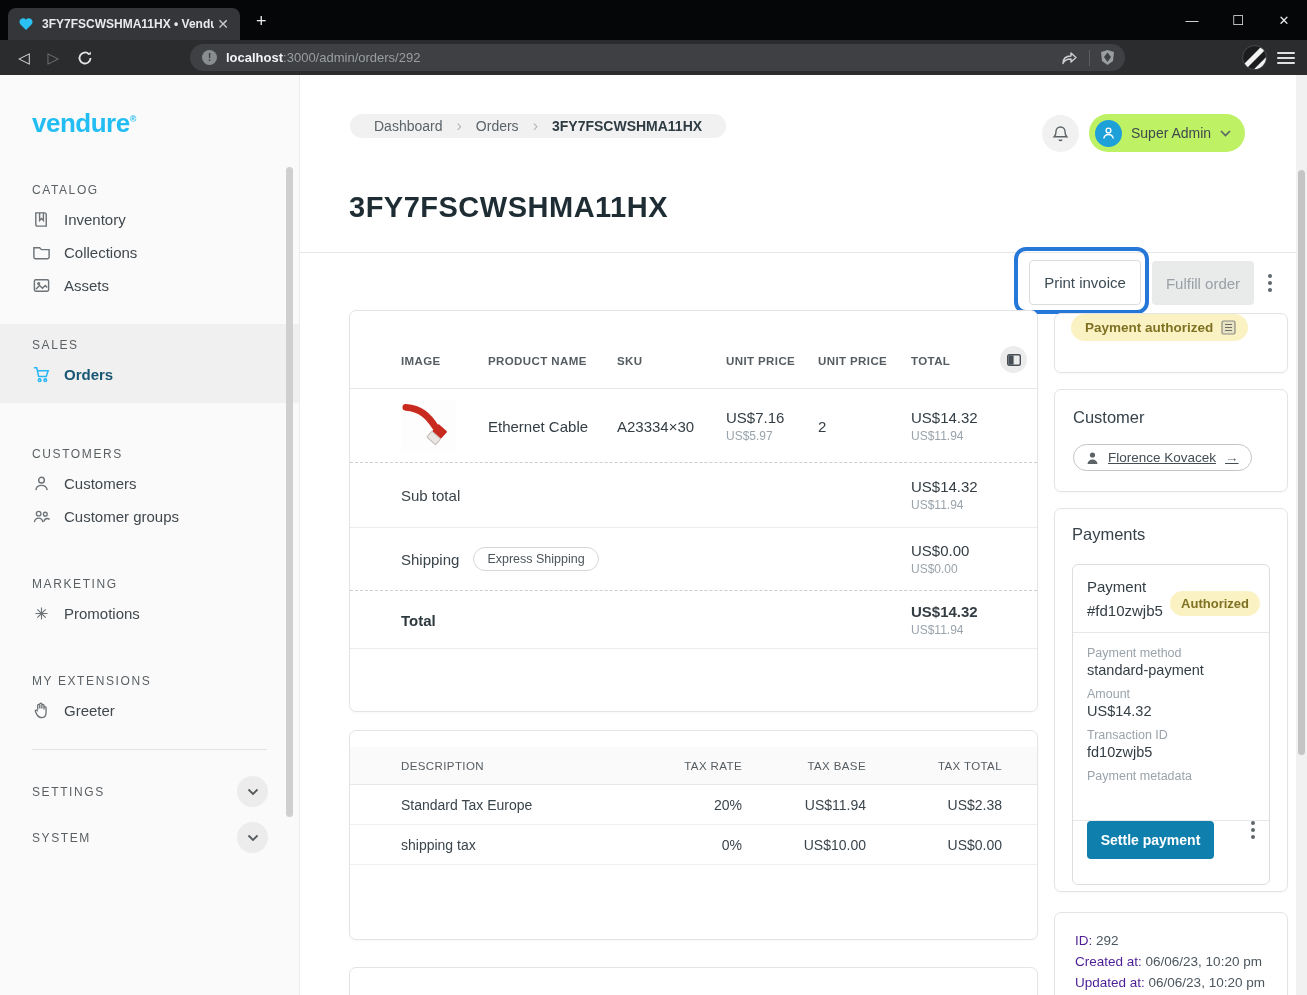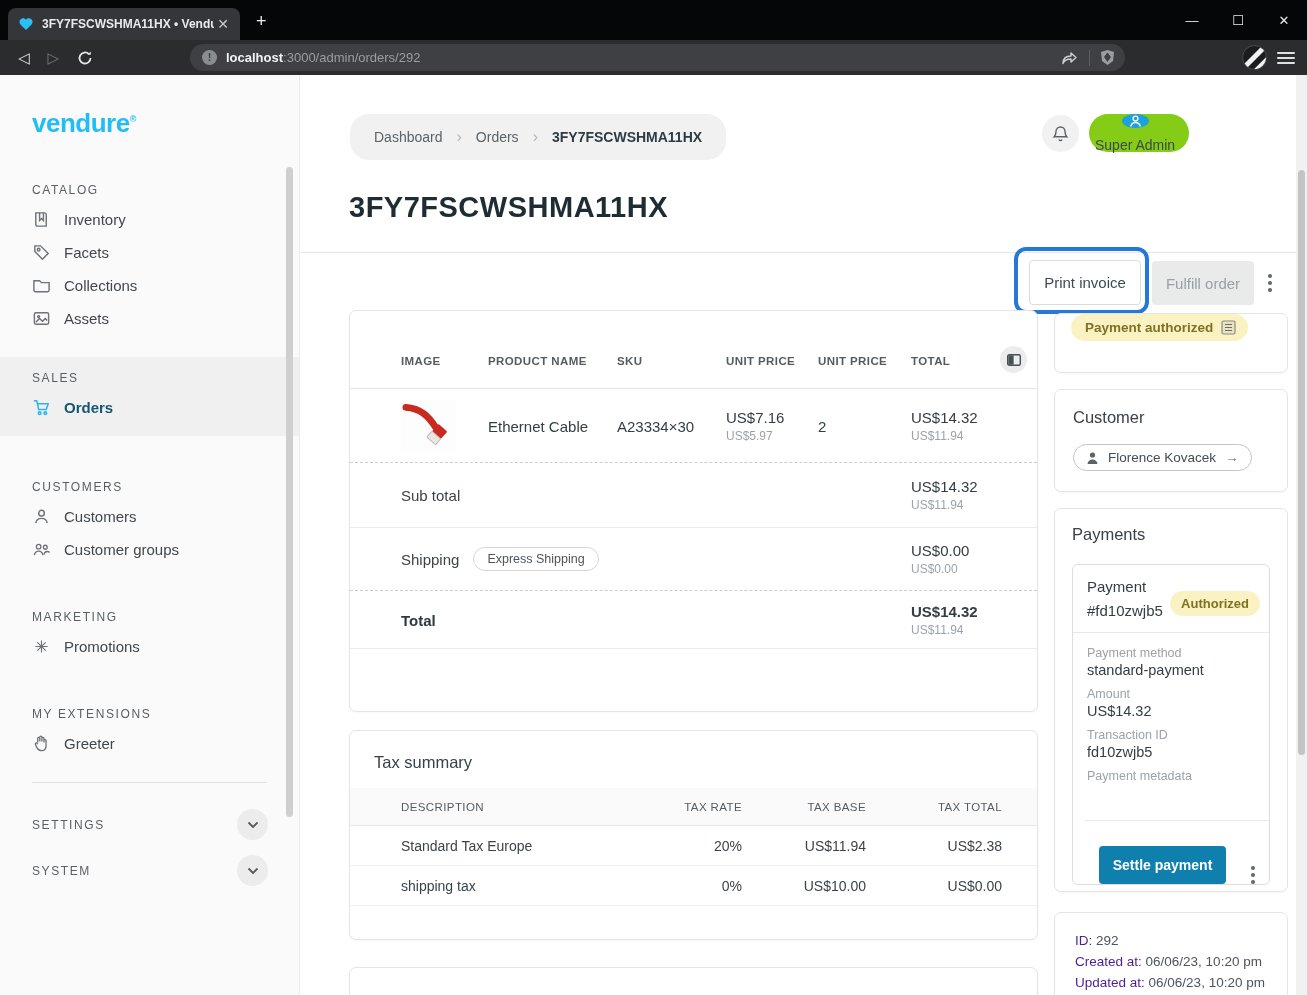--- a/index.html
+++ b/index.html
@@ -51,28 +51,28 @@
   .sales-block .active-bar { position:absolute; right:9px; top:40px; width:3px; height:38px; background:#29b6f6; border-radius:2px; }
   .side-item.active { color:#175573; font-weight:bold; }
   .side-item.active .ic { color:#29b6f6; }
   .side-divider { margin:22px 32px 0 0; border:none; border-top:1px solid #e3e3e3; }
   .collapse-row { display:flex; align-items:center; justify-content:space-between; margin-top:26px; width:236px; }
   .collapse-row .side-label { margin:0; }
   .chev-circle { width:31px; height:31px; border-radius:50%; background:#ececec; display:flex; align-items:center; justify-content:center; color:#55595c; }
   .side-scroll { position:absolute; right:6px; top:92px; width:7px; height:650px; background:#cfcfcf; border-radius:4px; }
   
   .main { position:absolute; left:300px; top:75px; right:11px; bottom:0; background:#fff; overflow:hidden; }
-  .crumb-pill { position:absolute; left:50px; top:39px; height:46px; background:#f1f1f2; border-radius:19px;
+  .crumb-pill { position:absolute; left:50px; top:39px; height:24px; background:#f1f1f2; border-radius:19px;
                 display:flex; align-items:center; padding:0 24px; gap:14px; font-size:14px; color:#5b6368; }
   .crumb-sep { color:#b3b8bb; font-size:16px; }
   .crumb-last { color:#2e3b42; font-weight:bold; }
   .bell-circle { position:absolute; left:742px; top:40px; width:37px; height:37px; border-radius:50%;
                  background:#f1f1f2; display:flex; align-items:center; justify-content:center; color:#5c6putt367; color:#5c6367; }
-  .user-pill { position:absolute; left:789px; top:39px; height:38px; background:#84cc16; border-radius:19px;
-               display:flex; align-items:center; padding:0 14px 0 6px; gap:9px;flex-direction:column; }
+  .user-pill { position:absolute; left:789px; top:39px; height:38px; background:#bef264; border-radius:19px;
+               display:flex; align-items:center; padding:0 14px 0 6px; gap:9px; }
   .avatar { width:27px; height:27px; border-radius:50%; background:#1ea0d9; display:flex; align-items:center; justify-content:center; color:#fff; }
   .user-name { font-size:14px; color:#40484e; }
   .page-title { position:absolute; left:49px; top:116px; font-size:29px; font-weight:bold; color:#1e2c34; letter-spacing:0.5px; }
   .header-rule { position:absolute; left:0; right:0; top:177px; border-top:1px solid #e7e7e7; }
   .highlight-ring { position:absolute; left:714px; top:172px; width:135px; height:67px; border:4px solid #2577d8; border-radius:12px; }
   .btn { border-radius:4px; font-size:15px; display:flex; align-items:center; justify-content:center; cursor:pointer; }
   .btn-print { position:absolute; left:729px; top:185px; width:112px; height:45px; background:#fff; border:1px solid #dcdcdc; color:#3c4b54; }
   .btn-fulfill { position:absolute; left:852px; top:186px; width:102px; height:44px; background:#e9eaea; color:#9aa0a5; }
   .kebab { display:flex; flex-direction:column; gap:3px; align-items:center; cursor:pointer; }
   .kebab i { width:4px; height:4px; border-radius:50%; background:#5f676c; }
@@ -104,33 +104,33 @@
   .tax-head { height:38px; margin-top:16px; background:#fafafa; border-bottom:1px solid #e7e7e7; font-size:11.5px; font-weight:normal; color:#545c62; letter-spacing:0.4px; }
   .tax-row { height:40px; border-bottom:1px solid #efefef; font-size:14px; color:#3a444b; }
   .bottom-card { position:absolute; left:49px; top:892px; width:689px; height:80px; }
   
   .state-card { position:absolute; left:754px; top:238px; width:234px; height:60px; display:flex; align-items:flex-start; padding-left:16px; }
   .yellow-pill { background:#fbf2c4; color:#7f7122; font-weight:bold; font-size:13.5px; border-radius:15px;
                  padding:6px 12px 6px 14px; display:flex; align-items:center; gap:8px; }
   .customer-card { position:absolute; left:754px; top:314px; width:234px; height:103px; padding:18px; }
   .panel-title { font-size:16.5px; color:#37424a; }
   .cust-pill { margin-top:17px; border:1px solid #c4c4c4; border-radius:14px; height:27px; display:inline-flex;
-               align-items:center; gap:9px; padding:0 12px; font-size:13.5px; color:#444d53; cursor:pointer; }
+               align-items:center; gap:9px; padding:0 12px; font-size:13.5px; color:#444d53; cursor:pointer;text-decoration:underline; }
   .payments-card { position:absolute; left:754px; top:433px; width:234px; height:384px; padding:16px 17px; }
   .pay-inner { margin-top:20px; border:1px solid #ddd; border-radius:6px; height:321px; position:relative; }
   .pay-head { padding:13px 14px; border-bottom:1px solid #e8e8e8; position:relative; }
   .pay-head .l1 { font-size:15px; color:#333d44; }
   .pay-head .l2 { font-size:15px; color:#333d44; margin-top:7px; }
   .auth-badge { position:absolute; right:9px; top:26px; background:#fbf2c4; color:#7f7122; font-weight:bold;
                 font-size:13px; border-radius:13px; padding:5px 11px; }
   .pay-body { padding:11px 14px; }
   .fld-label { font-size:12.5px; color:#9aa3ab; margin-top:9px; }
   .fld-value { font-size:14.5px; color:#333d44; margin-top:2px; }
-  .pay-foot { position:absolute; left:12px; right:0; bottom:0; height:64px; border-top:1px solid #e8e8e8;
-              display:flex; align-items:flex-end; padding:0 14px; justify-content:space-between; }
+  .pay-foot { position:absolute; left:0; right:0; bottom:0; height:64px; border-top:1px solid #e8e8e8;
+              display:flex; align-items:flex-start; padding:0 14px; justify-content:space-between; }
   .btn-settle { background:#0f7fad; color:#fff; font-size:14px; font-weight:bold; border-radius:4px;
                 width:127px; height:38px; display:flex; align-items:center; justify-content:center; cursor:pointer; }
   .meta-card { position:absolute; left:754px; top:837px; width:234px; height:120px; padding:17px 0 0 20px; font-size:13.5px; line-height:21px; }
   .meta-card .lab { color:#4c1d95; }
   .meta-card .val { color:#4b565e; }
   
   .vscroll { position:absolute; right:0; top:75px; width:11px; bottom:0; background:#f1f1f1; }
   .vscroll .thumb { position:absolute; left:2px; right:2px; top:95px; height:585px; background:#c4c4c4; border-radius:4px; }
   svg { display:block; }
 </style>
@@ -190,27 +190,20 @@
   <div class="sidebar-inner">
     <div class="logo"><span>vendure</span><sup>®</sup></div>
 
     <div class="side-label">CATALOG</div>
     <div class="side-item">
       <svg class="ic" viewBox="0 0 20 20" fill="none" stroke="currentColor" stroke-width="1.5">
           <path d="M4 3h9a2 2 0 0 1 2 2v12H6a2 2 0 0 1-2-2z"></path>
           <path d="M8 3v8l2-2 2 2V3"></path>
         </svg>
       <span>Inventory</span>
-    </div>
-    <div class="side-item">
-      <svg class="ic" viewBox="0 0 20 20" fill="none" stroke="currentColor" stroke-width="1.5">
-          <path d="M3 3h6l8 8-6 6-8-8z"></path>
-          <circle cx="7" cy="7" r="1.4"></circle>
-        </svg>
-      <span>Facets</span>
     </div>
     <div class="side-item">
       <svg class="ic" viewBox="0 0 20 20" fill="none" stroke="currentColor" stroke-width="1.5">
           <path d="M2 5h6l2 2h8v8a1.5 1.5 0 0 1-1.5 1.5h-13A1.5 1.5 0 0 1 2 15z"></path>
         </svg>
       <span>Collections</span>
     </div>
     <div class="side-item">
       <svg class="ic" viewBox="0 0 20 20" fill="none" stroke="currentColor" stroke-width="1.5">
           <rect x="2.5" y="4" width="15" height="12" rx="1.5"></rect>
@@ -391,21 +384,20 @@
     <div class="t-row row-total">
       <div class="label-cell" style="font-weight:bold; color:#2f3940">Total</div>
       <div class="vblock">
         <div class="money-big" style="font-weight:bold">US$14.32</div>
         <div class="money-sm">US$11.94</div>
       </div>
     </div>
   </div>
 
   <div class="card tax-card">
-    <div class="tax-title">Tax summary</div>
     <div class="tax-grid tax-head">
       <span>DESCRIPTION</span>
       <span>TAX RATE</span>
       <span>TAX BASE</span>
       <span>TAX TOTAL</span>
     </div>
     <div class="tax-grid tax-row">
       <span>Standard Tax Europe</span>
       <span>20%</span>
       <span>US$11.94</span>

